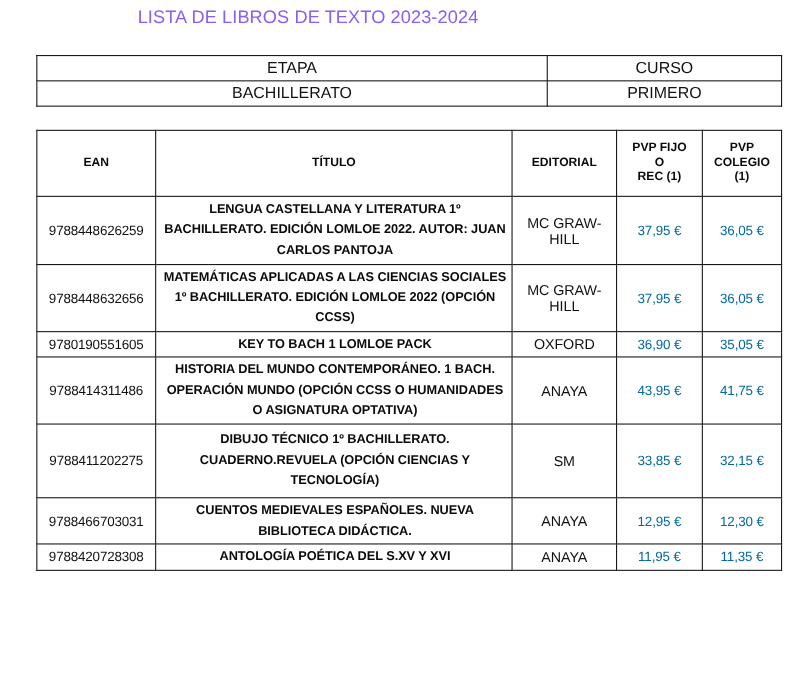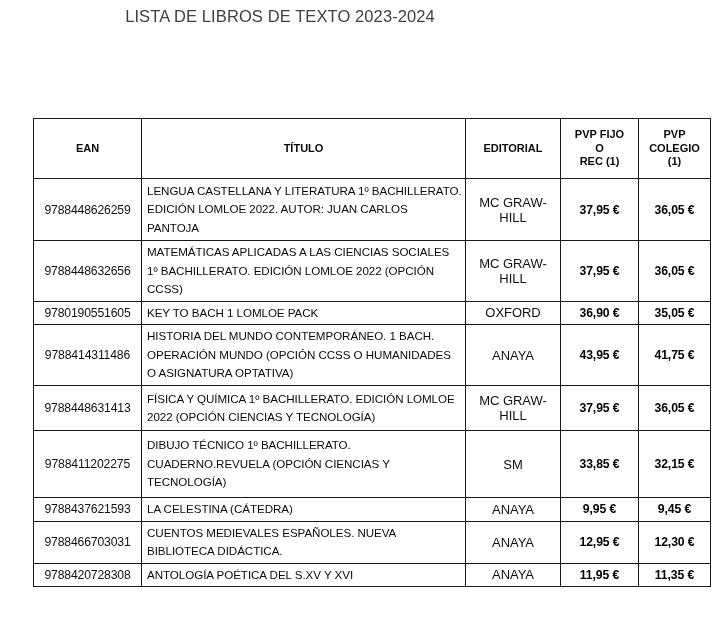--- a/index.html
+++ b/index.html
@@ -20,21 +20,21 @@
   
   .doc-title {
     position: absolute;
     left: 0;
     top: 7px;
     width: 560px;
     text-align: center;
     font-size: 16.5px;
     font-weight: 400;
     letter-spacing: 0.1px;
-    color: #404040;
+    color: #8b5cf6;
     white-space: nowrap;
   }
 
   
   table {
     border-collapse: collapse;
     table-layout: fixed;
   }
   table td, table th {
     border: 1.2px solid #1a1a1a;
@@ -78,41 +78,41 @@
 
   .books-table td.ean {
     text-align: center;
     font-size: 12.2px;
     font-weight: 400;
     color: #111111;
     letter-spacing: -0.15px;
     white-space: nowrap;
   }
   .books-table td.titulo {
-    text-align: left;
+    text-align: center;
     font-size: 11.6px;
-    font-weight: 400;
+    font-weight: 700;
     line-height: 18.5px;
     padding: 2px 3px 2px 5px;
     color: #0a0a0a;
     letter-spacing: -0.05px;
   }
   .books-table td.editorial {
     text-align: center;
     font-size: 13px;
     font-weight: 400;
     line-height: 15px;
     color: #111111;
     letter-spacing: -0.05px;
   }
   .books-table td.price {
     text-align: center;
     font-size: 12.2px;
-    font-weight: 700;
-    color: #000000;
+    font-weight: 400;
+    color: #0369a1;
     white-space: nowrap;
     letter-spacing: -0.1px;
   }
 
   
   .col-ean      { width: 108px; }
   .col-titulo   { width: 324px; }
   .col-editorial{ width: 95px; }
   .col-pvpfijo  { width: 78px; }
   .col-pvpcol   { width: 72px; }
@@ -124,20 +124,28 @@
 <body>
 
 <div class="doc-title">LISTA DE LIBROS DE TEXTO 2023-2024</div>
 
 <table class="stage-table">
   <colgroup>
     <col class="stage-col-etapa">
     <col class="stage-col-curso">
   </colgroup>
   <tbody>
+    <tr>
+      <td>ETAPA</td>
+      <td>CURSO</td>
+    </tr>
+    <tr>
+      <td>BACHILLERATO</td>
+      <td>PRIMERO</td>
+    </tr>
   </tbody>
 </table>
 
 <table class="books-table">
   <colgroup>
     <col class="col-ean">
     <col class="col-titulo">
     <col class="col-editorial">
     <col class="col-pvpfijo">
     <col class="col-pvpcol">
@@ -181,41 +189,27 @@
         <td class="price">36,90 €</td>
         <td class="price">35,05 €</td>
       </tr>
       <tr style="height: 61px;">
         <td class="ean">9788414311486</td>
         <td class="titulo">HISTORIA DEL MUNDO CONTEMPORÁNEO. 1 BACH. OPERACIÓN MUNDO (OPCIÓN CCSS O HUMANIDADES O ASIGNATURA OPTATIVA)</td>
         <td class="editorial">ANAYA</td>
         <td class="price">43,95 €</td>
         <td class="price">41,75 €</td>
       </tr>
-      <tr style="height: 45px;">
-        <td class="ean">9788448631413</td>
-        <td class="titulo">FÍSICA Y QUÍMICA 1º BACHILLERATO. EDICIÓN LOMLOE 2022 (OPCIÓN CIENCIAS Y TECNOLOGÍA)</td>
-        <td class="editorial">MC GRAW-HILL</td>
-        <td class="price">37,95 €</td>
-        <td class="price">36,05 €</td>
-      </tr>
       <tr style="height: 67px;">
         <td class="ean">9788411202275</td>
         <td class="titulo">DIBUJO TÉCNICO 1º BACHILLERATO. CUADERNO.REVUELA  (OPCIÓN CIENCIAS Y TECNOLOGÍA)</td>
         <td class="editorial">SM</td>
         <td class="price">33,85 €</td>
         <td class="price">32,15 €</td>
       </tr>
-      <tr style="height: 21px;">
-        <td class="ean">9788437621593</td>
-        <td class="titulo">LA CELESTINA (CÁTEDRA)</td>
-        <td class="editorial">ANAYA</td>
-        <td class="price">9,95 €</td>
-        <td class="price">9,45 €</td>
-      </tr>
       <tr style="height: 42px;">
         <td class="ean">9788466703031</td>
         <td class="titulo">CUENTOS MEDIEVALES ESPAÑOLES. NUEVA BIBLIOTECA DIDÁCTICA.</td>
         <td class="editorial">ANAYA</td>
         <td class="price">12,95 €</td>
         <td class="price">12,30 €</td>
       </tr>
       <tr style="height: 22px;">
         <td class="ean">9788420728308</td>
         <td class="titulo">ANTOLOGÍA POÉTICA DEL S.XV Y XVI</td>

